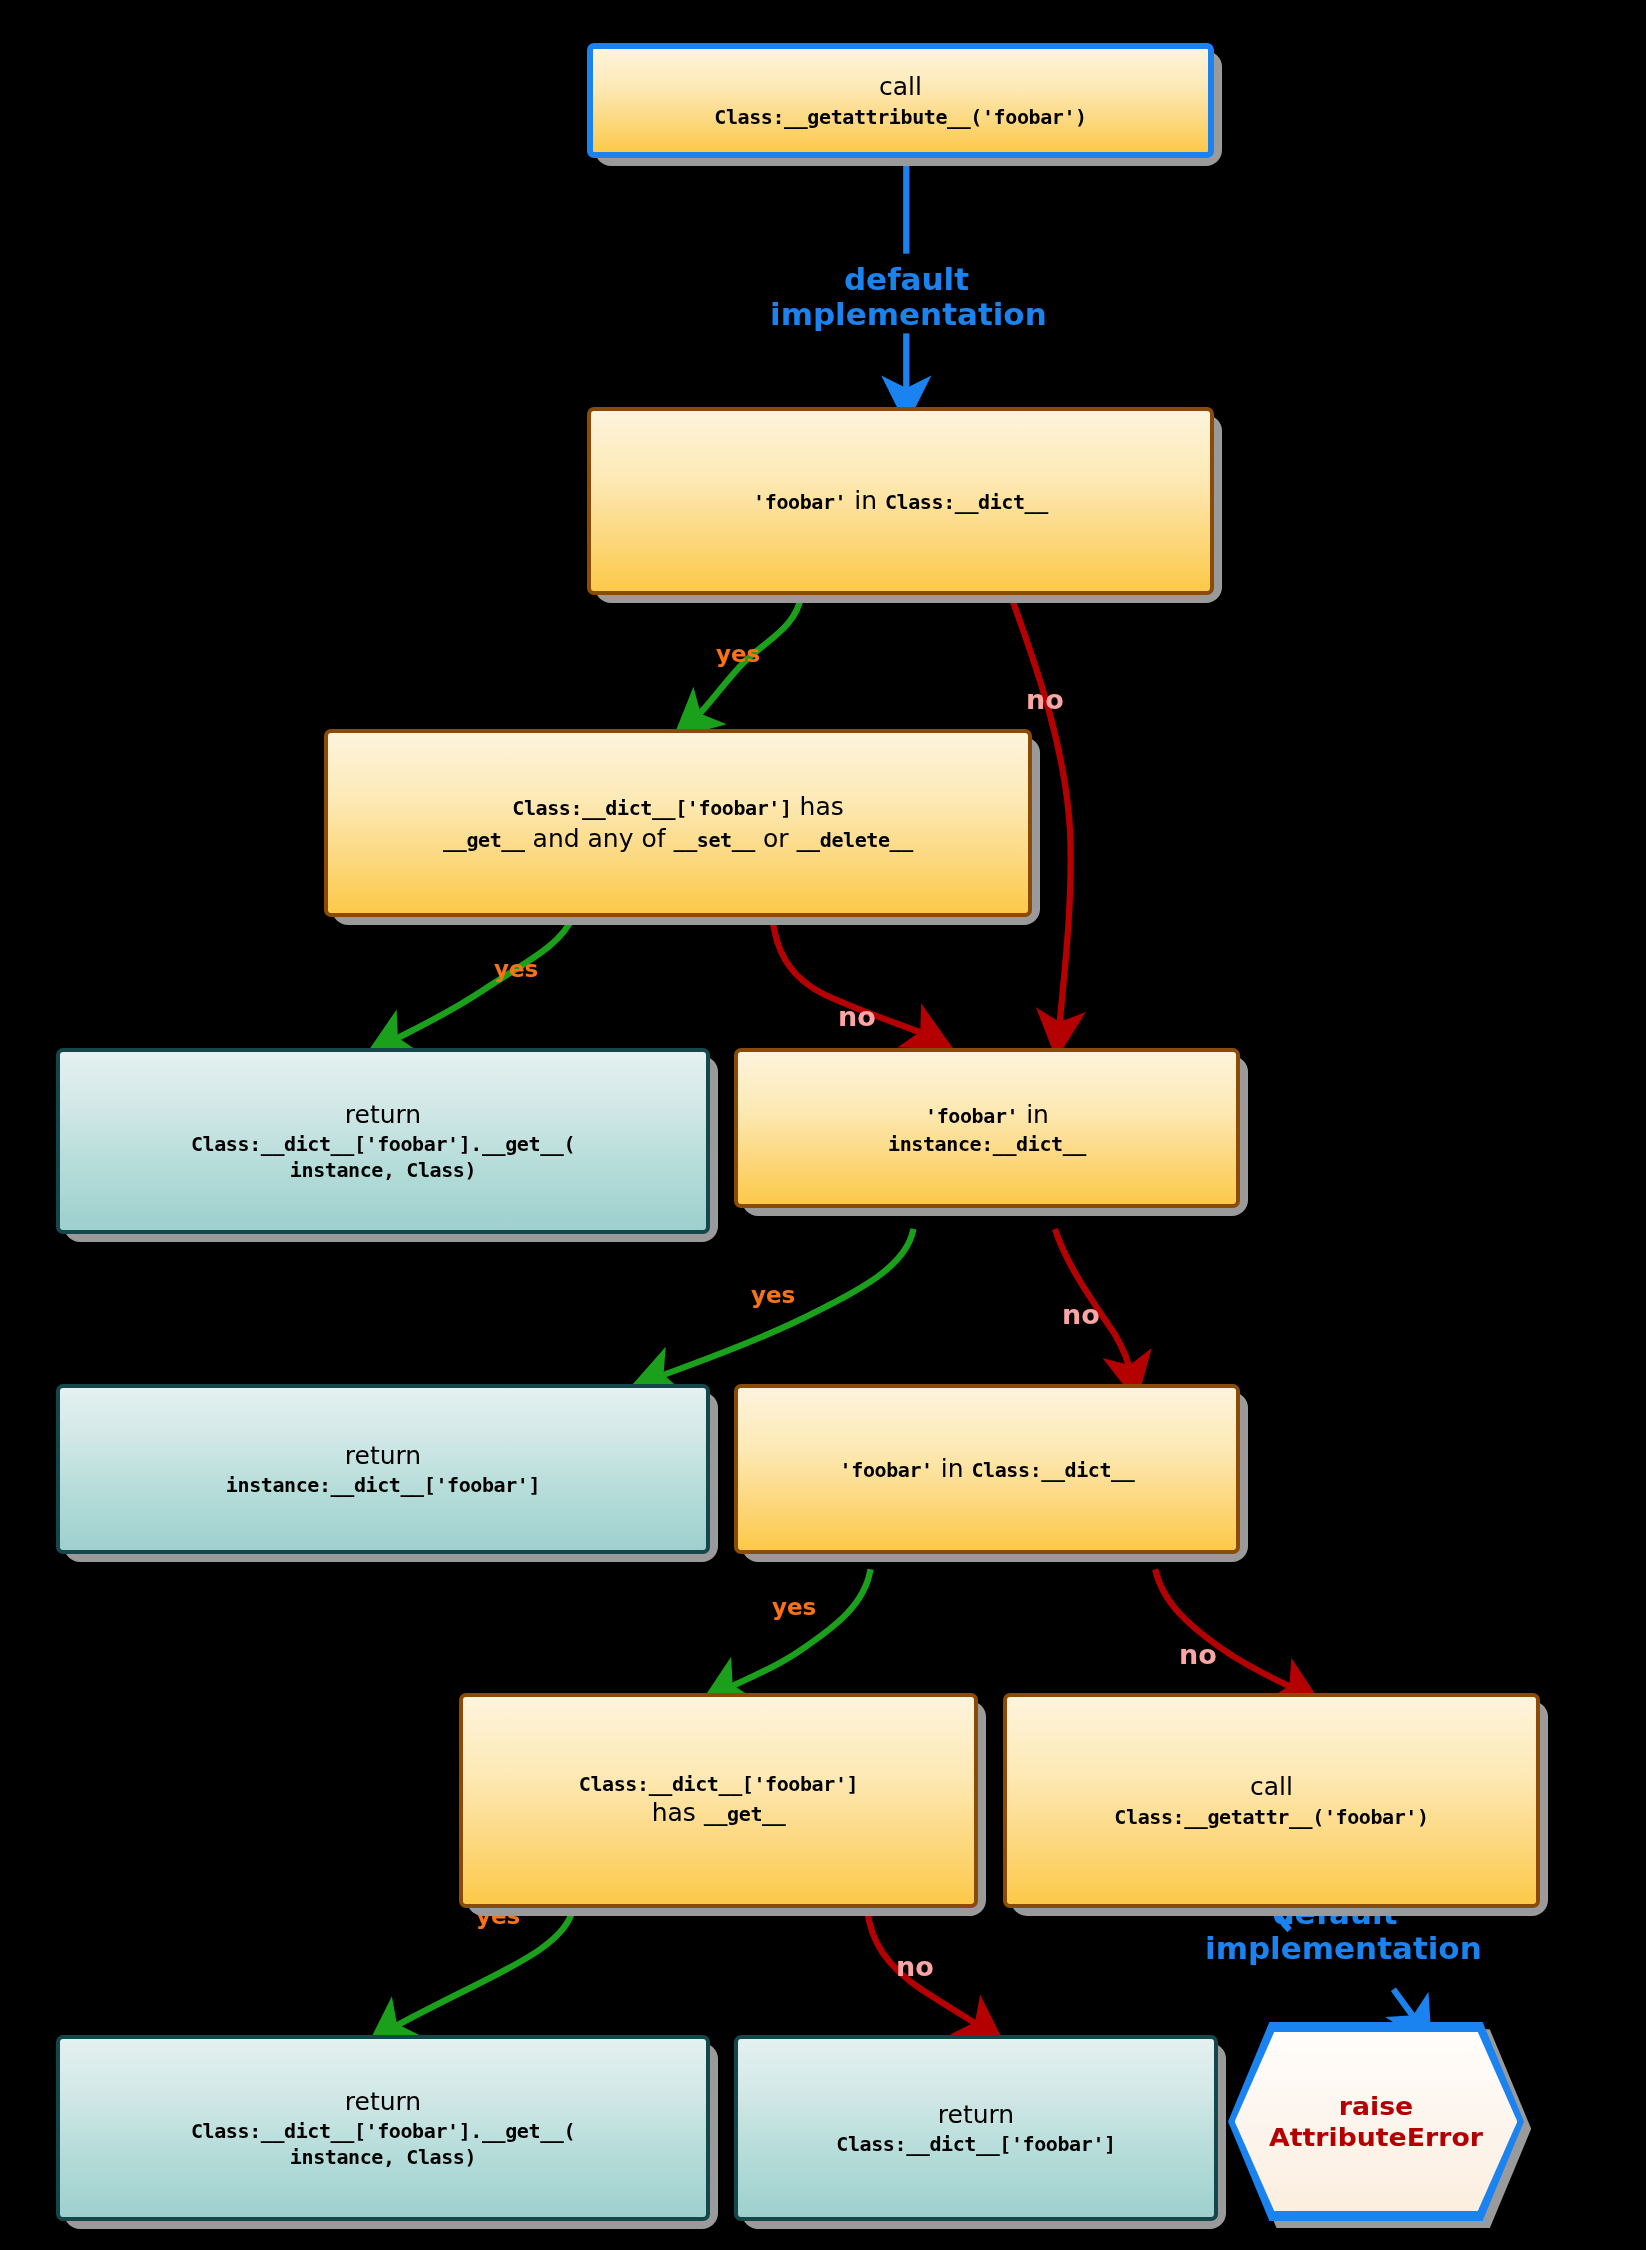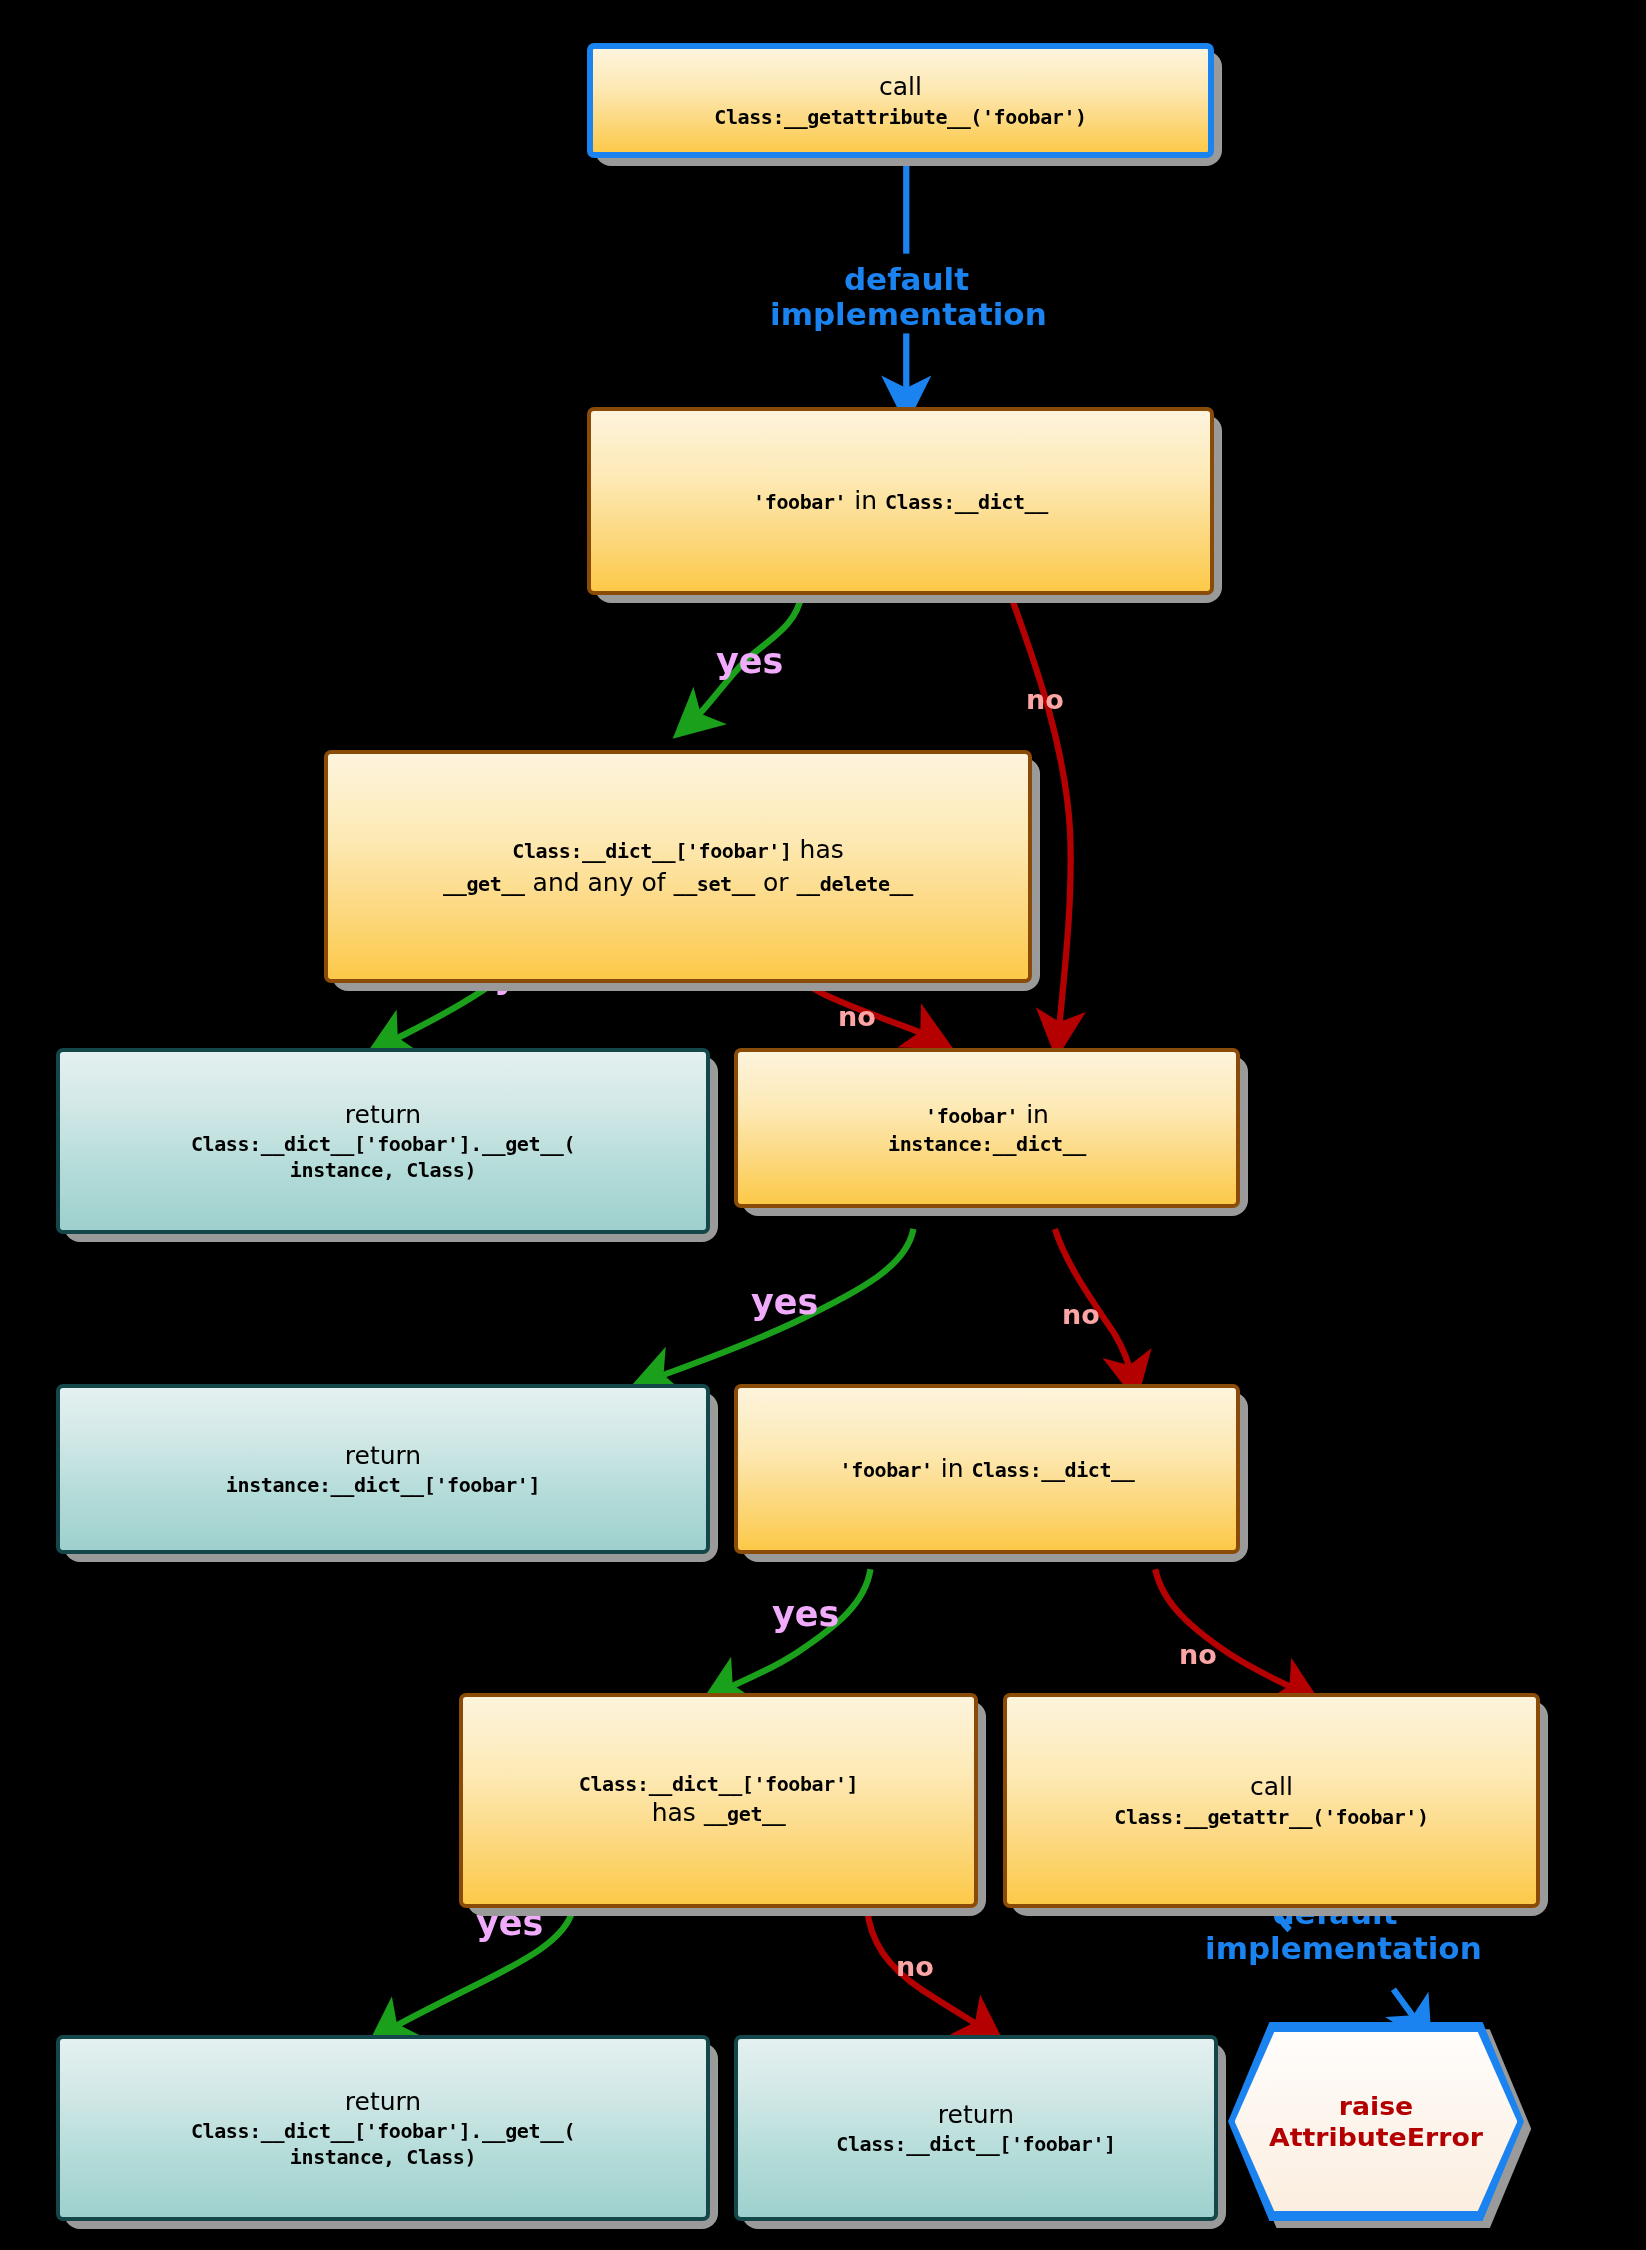--- a/index.html
+++ b/index.html
@@ -113,21 +113,21 @@
   }
   .lbl-line { display: block; white-space: nowrap; }
 
   
   .elabel {
     position: absolute;
     font-family: "DejaVu Sans", sans-serif;
     font-weight: bold;
     white-space: nowrap;
   }
-  .elabel.yes { color: #f0abfc; font-size: 35px; }
+  .elabel.yes { color: #f97316; font-size: 23px; }
   .elabel.no  { color: #fca5a5; font-size: 27px; margin-top: 43px; }
   .elabel.blue {
     color: #1a83f0; font-size: 31px;
     text-align: center; line-height: 1.12;
   }
 </style>
 </head>
 <body>
 
 <div id="stage">
@@ -235,21 +235,21 @@
     <div class="plate"></div>
     <div class="face">
       <div class="txt">
         <span class="lbl-line">
           <span class="mono">'foobar'</span><span class="sans"> in </span><span class="mono">Class:__dict__</span>
         </span>
       </div>
     </div>
   </div>
 
-  <div class="node n-yellow" style="left:324px; top:729px; width:708px; height:233px;margin-top:21px;">
+  <div class="node n-yellow" style="left:324px; top:729px; width:708px; height:188px;">
     <div class="plate"></div>
     <div class="face">
       <div class="txt">
         <span class="lbl-line">
           <span class="mono">Class:__dict__['foobar']</span><span class="sans"> has</span>
         </span>
         <span class="lbl-line">
           <span class="mono">__get__</span><span class="sans"> and any of </span><span class="mono">__set__</span><span class="sans">  or  </span><span class="mono">__delete__</span>
         </span>
       </div>

